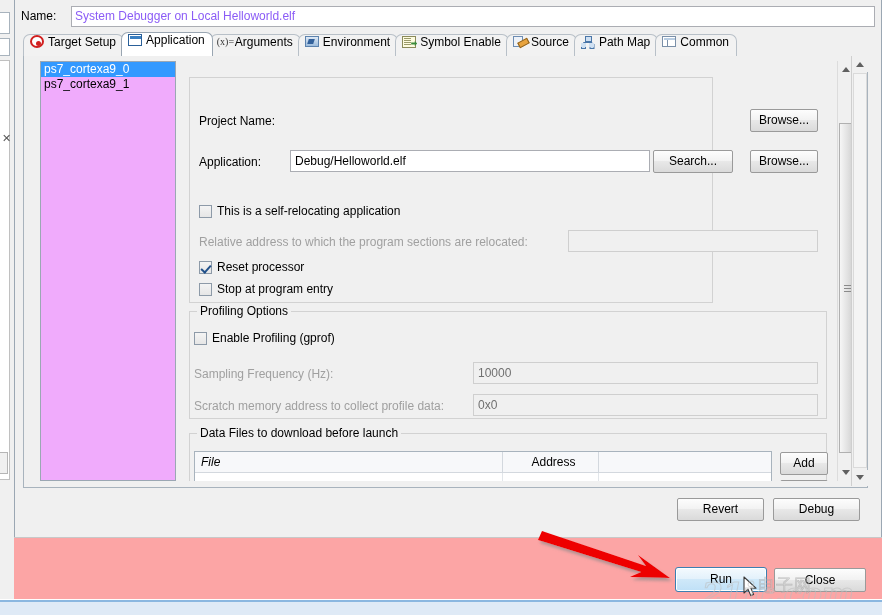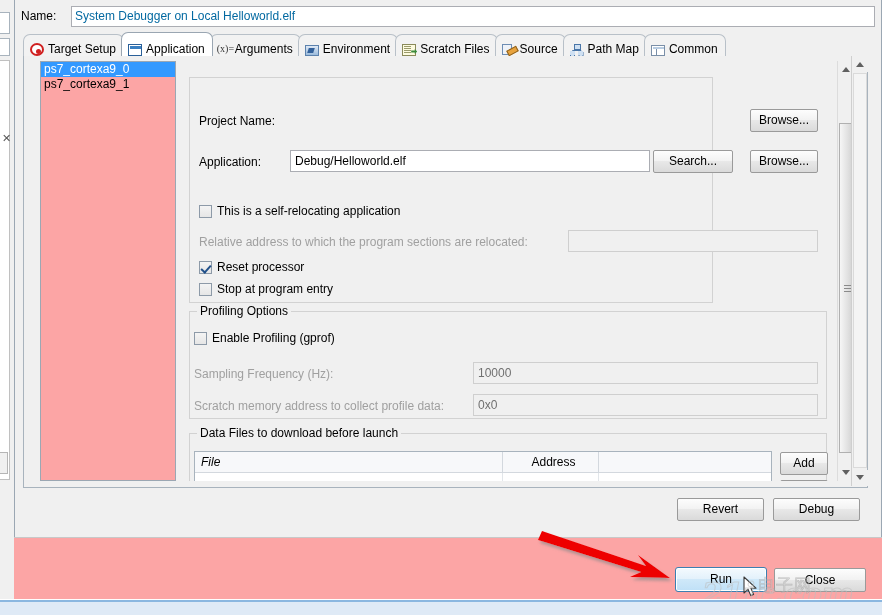--- a/index.html
+++ b/index.html
@@ -63,34 +63,34 @@
     font-size: 12px;
   }
   .name-input {
     flex: 1; height: 21px;
     background: #ffffff;
     border: 1px solid #abadb3;
     padding: 0 3px;
     line-height: 19px;
     font-size: 12px;
     font-family: "Liberation Sans", sans-serif;
-    color: #0369a1;
+    color: #8b5cf6;
     outline: none;
   }
 
   
   .tabbar {
     position: absolute; left: 8px; top: 33px; width: 845px; height: 24px;
     display: flex; align-items: flex-end;
     border-bottom: 1px solid #a8b3bd;
   }
   .tab {
     position: relative;
     height: 22px;
-    display: flex; align-items: flex-end;
+    display: flex; align-items: flex-start;
     padding: 0 7px 0 6px;
     gap: 4px;
     font-size: 12px;
     background: #f2f2f2;
     border: 1px solid #b8c0c8;
     border-bottom: none;
     border-top-left-radius: 7px;
     border-top-right-radius: 7px;
     margin-right: -3px;
     color: #000;
@@ -135,21 +135,21 @@
   .content {
     position: absolute; left: 8px; top: 56px; width: 845px; height: 432px;
     background: #f0f0f0;
     border: 1px solid #a8b3bd;
     border-top: none;
   }
 
   
   .cpu-list {
     position: absolute; left: 16px; top: 5px; width: 136px; height: 420px;
-    background: #fca5a5;
+    background: #f0abfc;
     border: 1px solid #9ba7b3;
     overflow: hidden;
   }
   .cpu-item {
     height: 15px; line-height: 15px;
     padding: 0 3px;
     font-size: 12px;
     white-space: nowrap;
   }
   .cpu-item.sel { background: #3399ff; color: #ffffff; }
@@ -359,21 +359,21 @@
         <span class="tlabel">Arguments</span>
       </div>
 
       <div class="tab">
         <span class="tabicon ic-env"></span>
         <span class="tlabel">Environment</span>
       </div>
 
       <div class="tab">
         <span class="tabicon ic-sym"></span>
-        <span class="tlabel">Scratch Files</span>
+        <span class="tlabel">Symbol Enable</span>
       </div>
 
       <div class="tab">
         <span class="tabicon ic-src"></span>
         <span class="tlabel">Source</span>
       </div>
 
       <div class="tab">
         <span class="tabicon ic-path">
           <svg width="14" height="13" viewBox="0 0 14 13">

